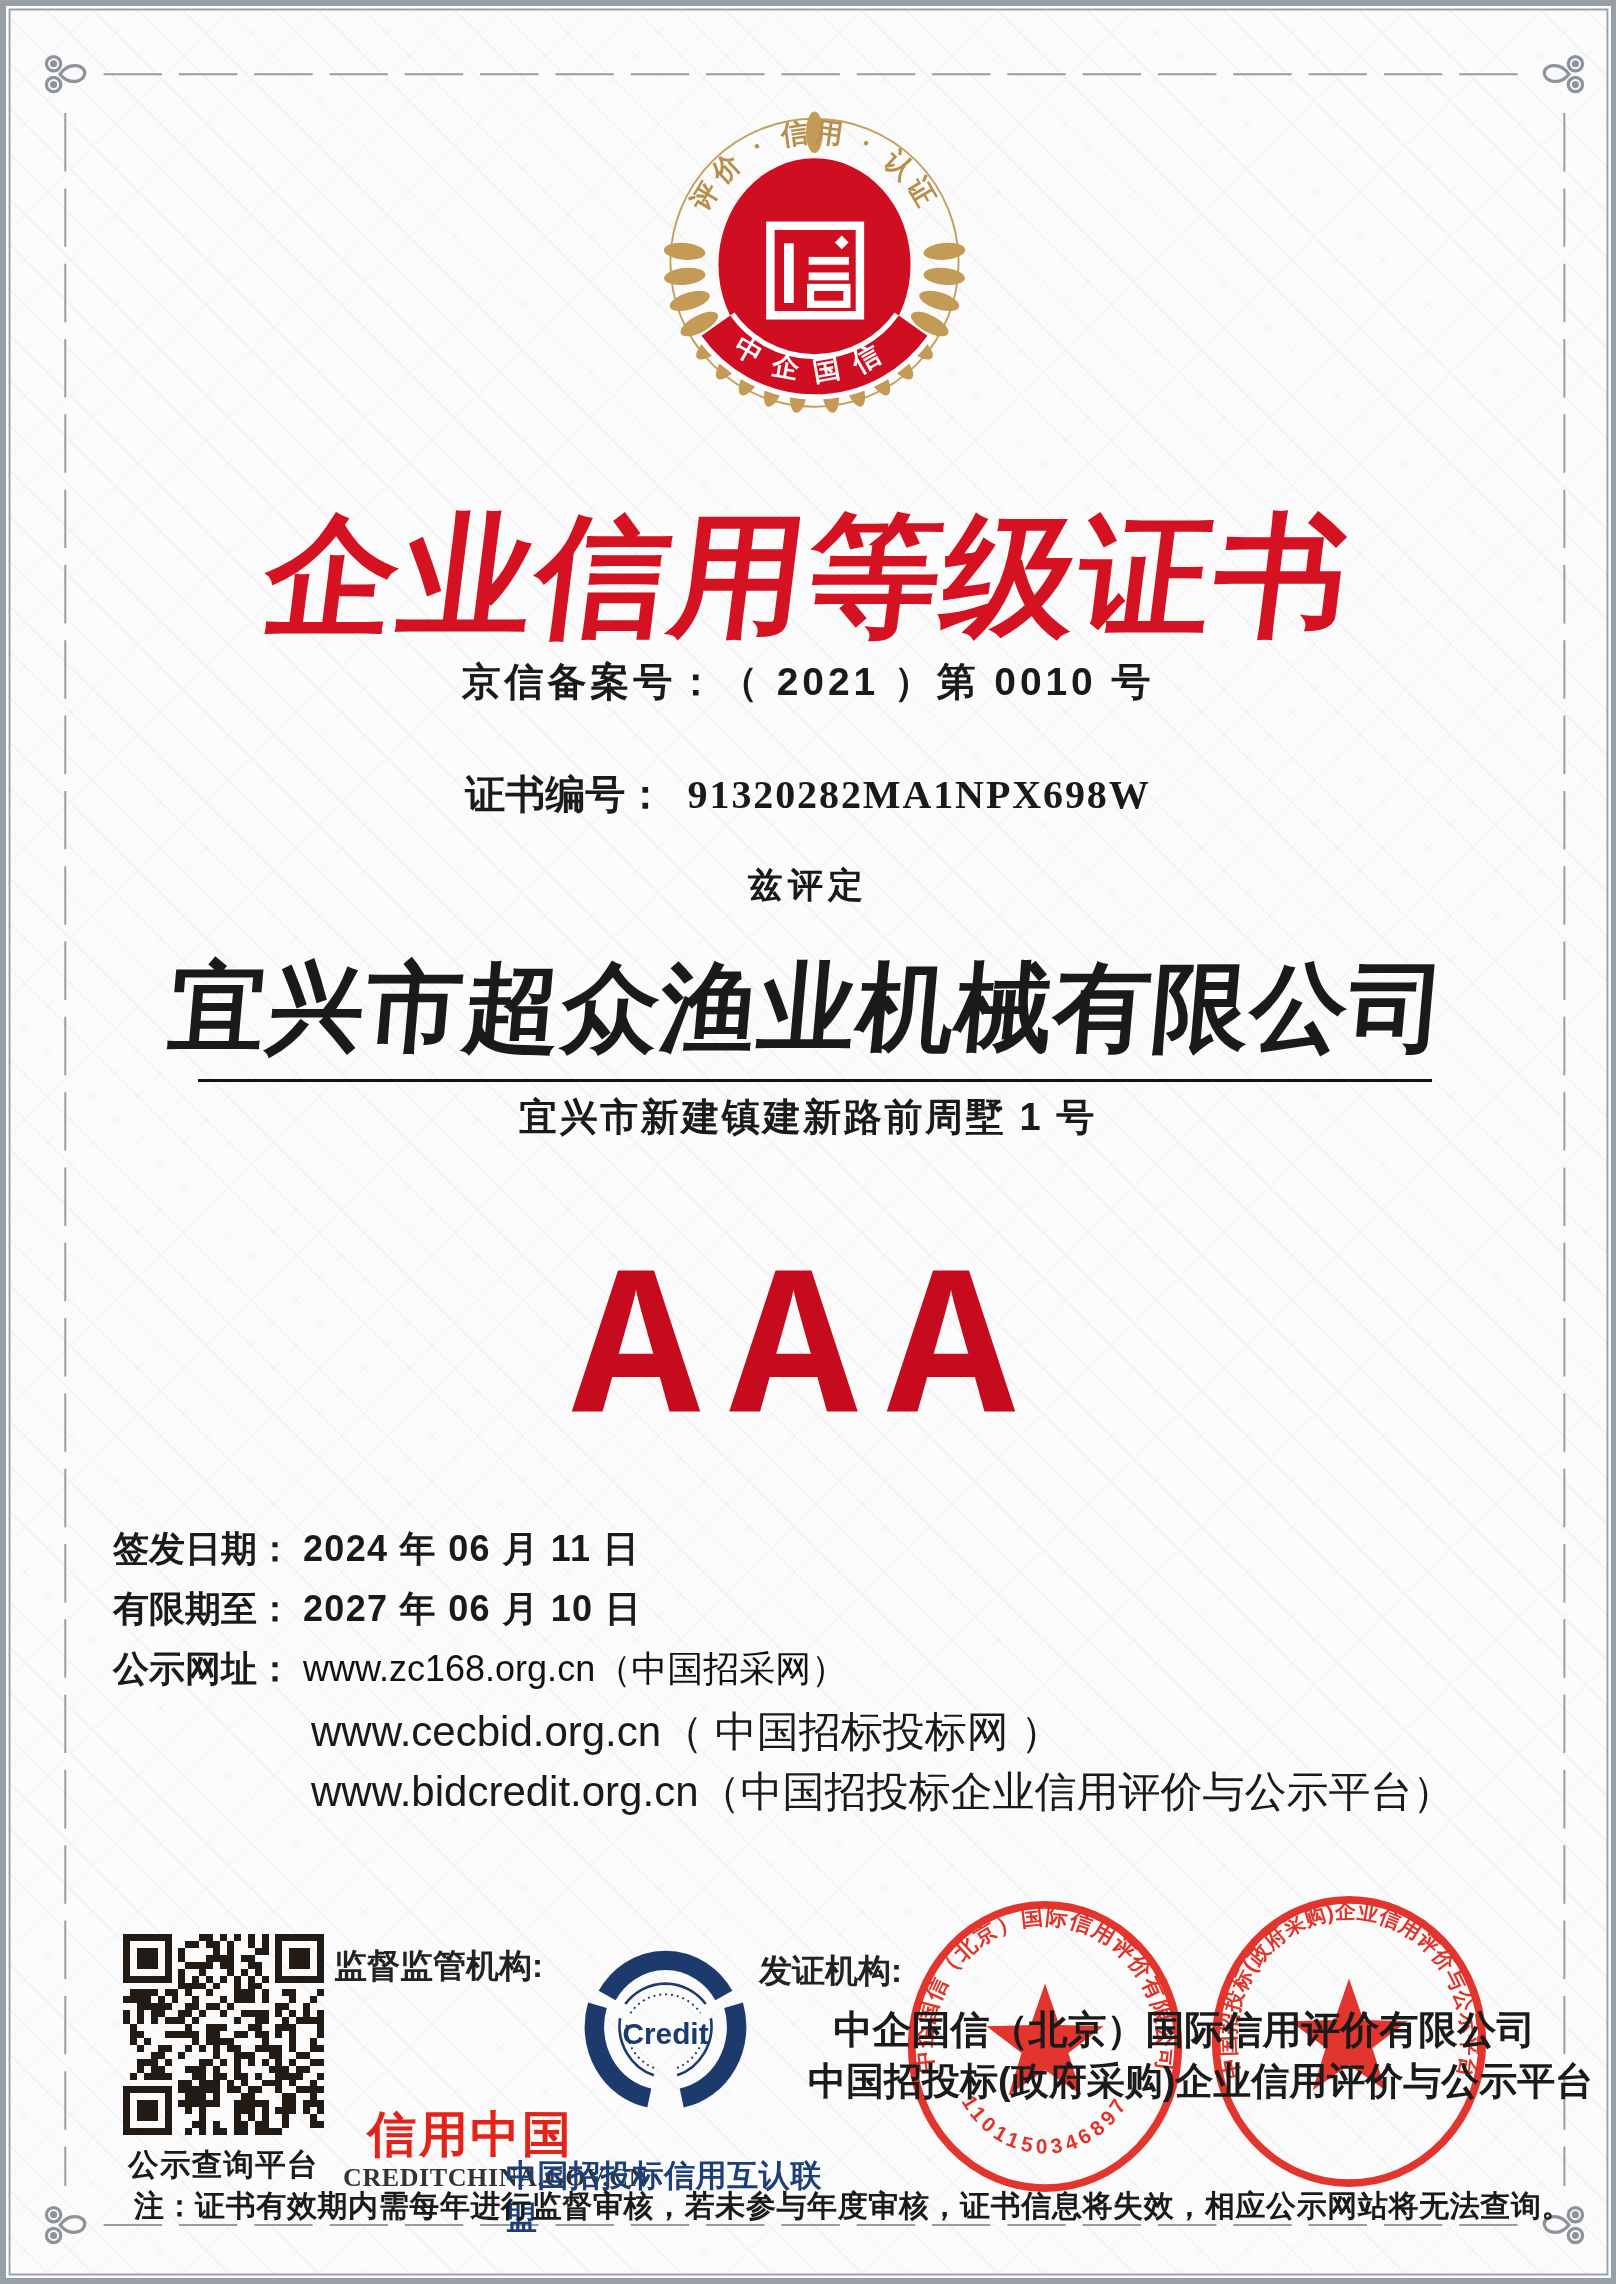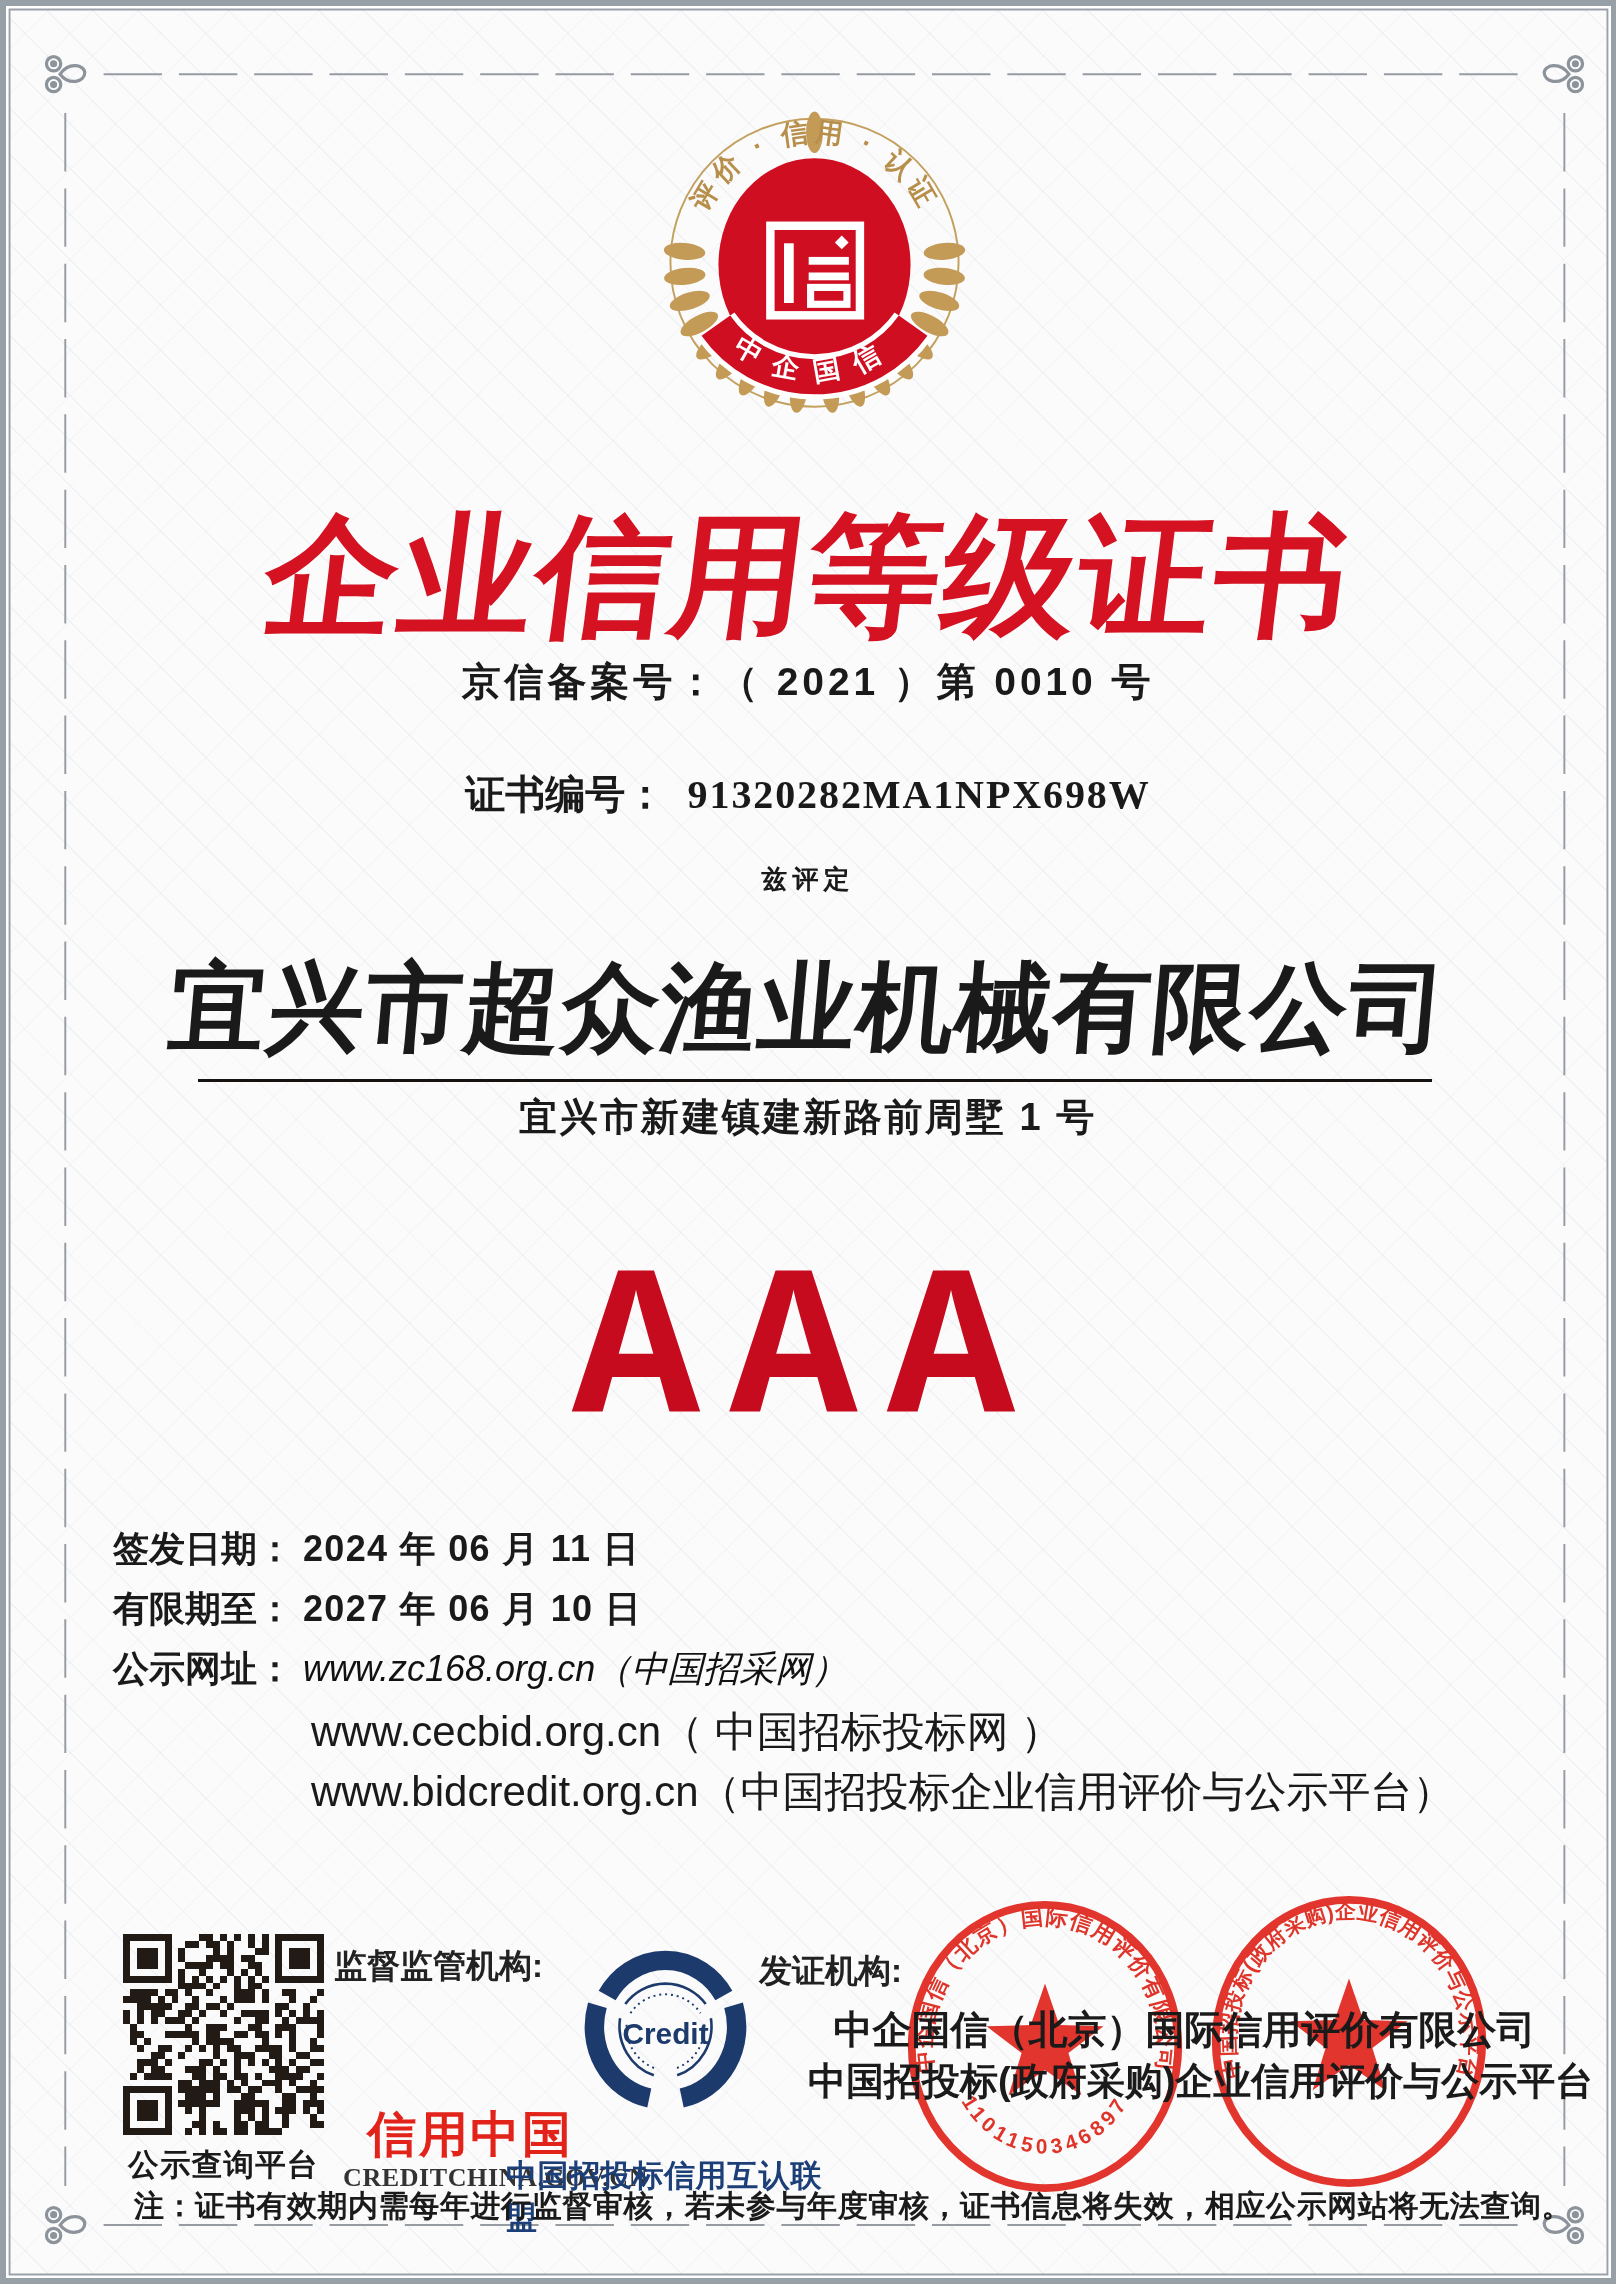--- a/index.html
+++ b/index.html
@@ -19,30 +19,30 @@
     overflow:hidden;
   }
   .abs{position:absolute;}
   .ctr{left:0;width:1604px;text-align:center;}
   svg text{font-family:"Liberation Sans", sans-serif;}
 
   .title{font-size:133px;font-weight:bold;color:#d41222;transform:skewX(-7deg);letter-spacing:2.6px;white-space:nowrap;}
   .filing{font-size:39px;font-weight:bold;letter-spacing:3.9px;}
   .certno{font-size:40px;font-weight:bold;}
   .certno .num{font-family:"Liberation Serif", serif;letter-spacing:1.9px;}
-  .hereby{font-size:26px;font-weight:bold;letter-spacing:5.2px;}
+  .hereby{font-size:35px;font-weight:bold;letter-spacing:5.2px;}
   .company{font-size:97px;font-weight:bold;transform:skewX(-5deg);white-space:nowrap;letter-spacing:1.3px;}
   .company-underline{left:192px;top:1073px;width:1234px;height:3.2px;background:#15120f;}
   .address{font-size:38px;font-weight:bold;letter-spacing:2.6px;}
   .rating{font-family:Liberation Mono, monospace;font-size:214px;font-weight:bold;color:#c60b1e;letter-spacing:29px;}
 
   .info-line{left:107px;font-size:36px;white-space:nowrap;}
   .info-line .lab{font-weight:bold;}
   .info-line .val{font-weight:bold;letter-spacing:1.3px;text-align:right;}
-  .info-line .url{font-weight:normal;color:#111;font-style:italic;}
+  .info-line .url{font-weight:normal;color:#111;}
   .url-cont{left:305px;font-size:42px;white-space:nowrap;}
 
   .qr-wrap{left:117px;top:1928px;width:201px;height:201px;}
   .qr-caption{left:104px;top:2139px;width:227px;text-align:center;font-size:30.5px;font-weight:bold;letter-spacing:1.3px;}
   .supervisor{left:328px;top:1938px;font-size:33px;font-weight:bold;color:#222;}
   .credit-china{left:328px;top:2096px;width:273px;text-align:center;font-size:49px;font-weight:bold;color:#e2231a;letter-spacing:2.6px;}
   .credit-china-url{left:328px;top:2157px;width:273px;text-align:right;font-family:"Liberation Serif", serif;font-size:26px;font-weight:bold;color:#333;letter-spacing:0.6px;margin-left:9px;}
   .credit-logo{left:562px;top:1915px;width:195px;height:214px;}
   .alliance{left:500px;top:2149px;width:338px;text-align:left;font-size:31px;font-weight:bold;color:#1c3f78;letter-spacing:0.6px;}
   .issuer-label{left:753px;top:1943px;font-size:33px;font-weight:bold;color:#222;}

